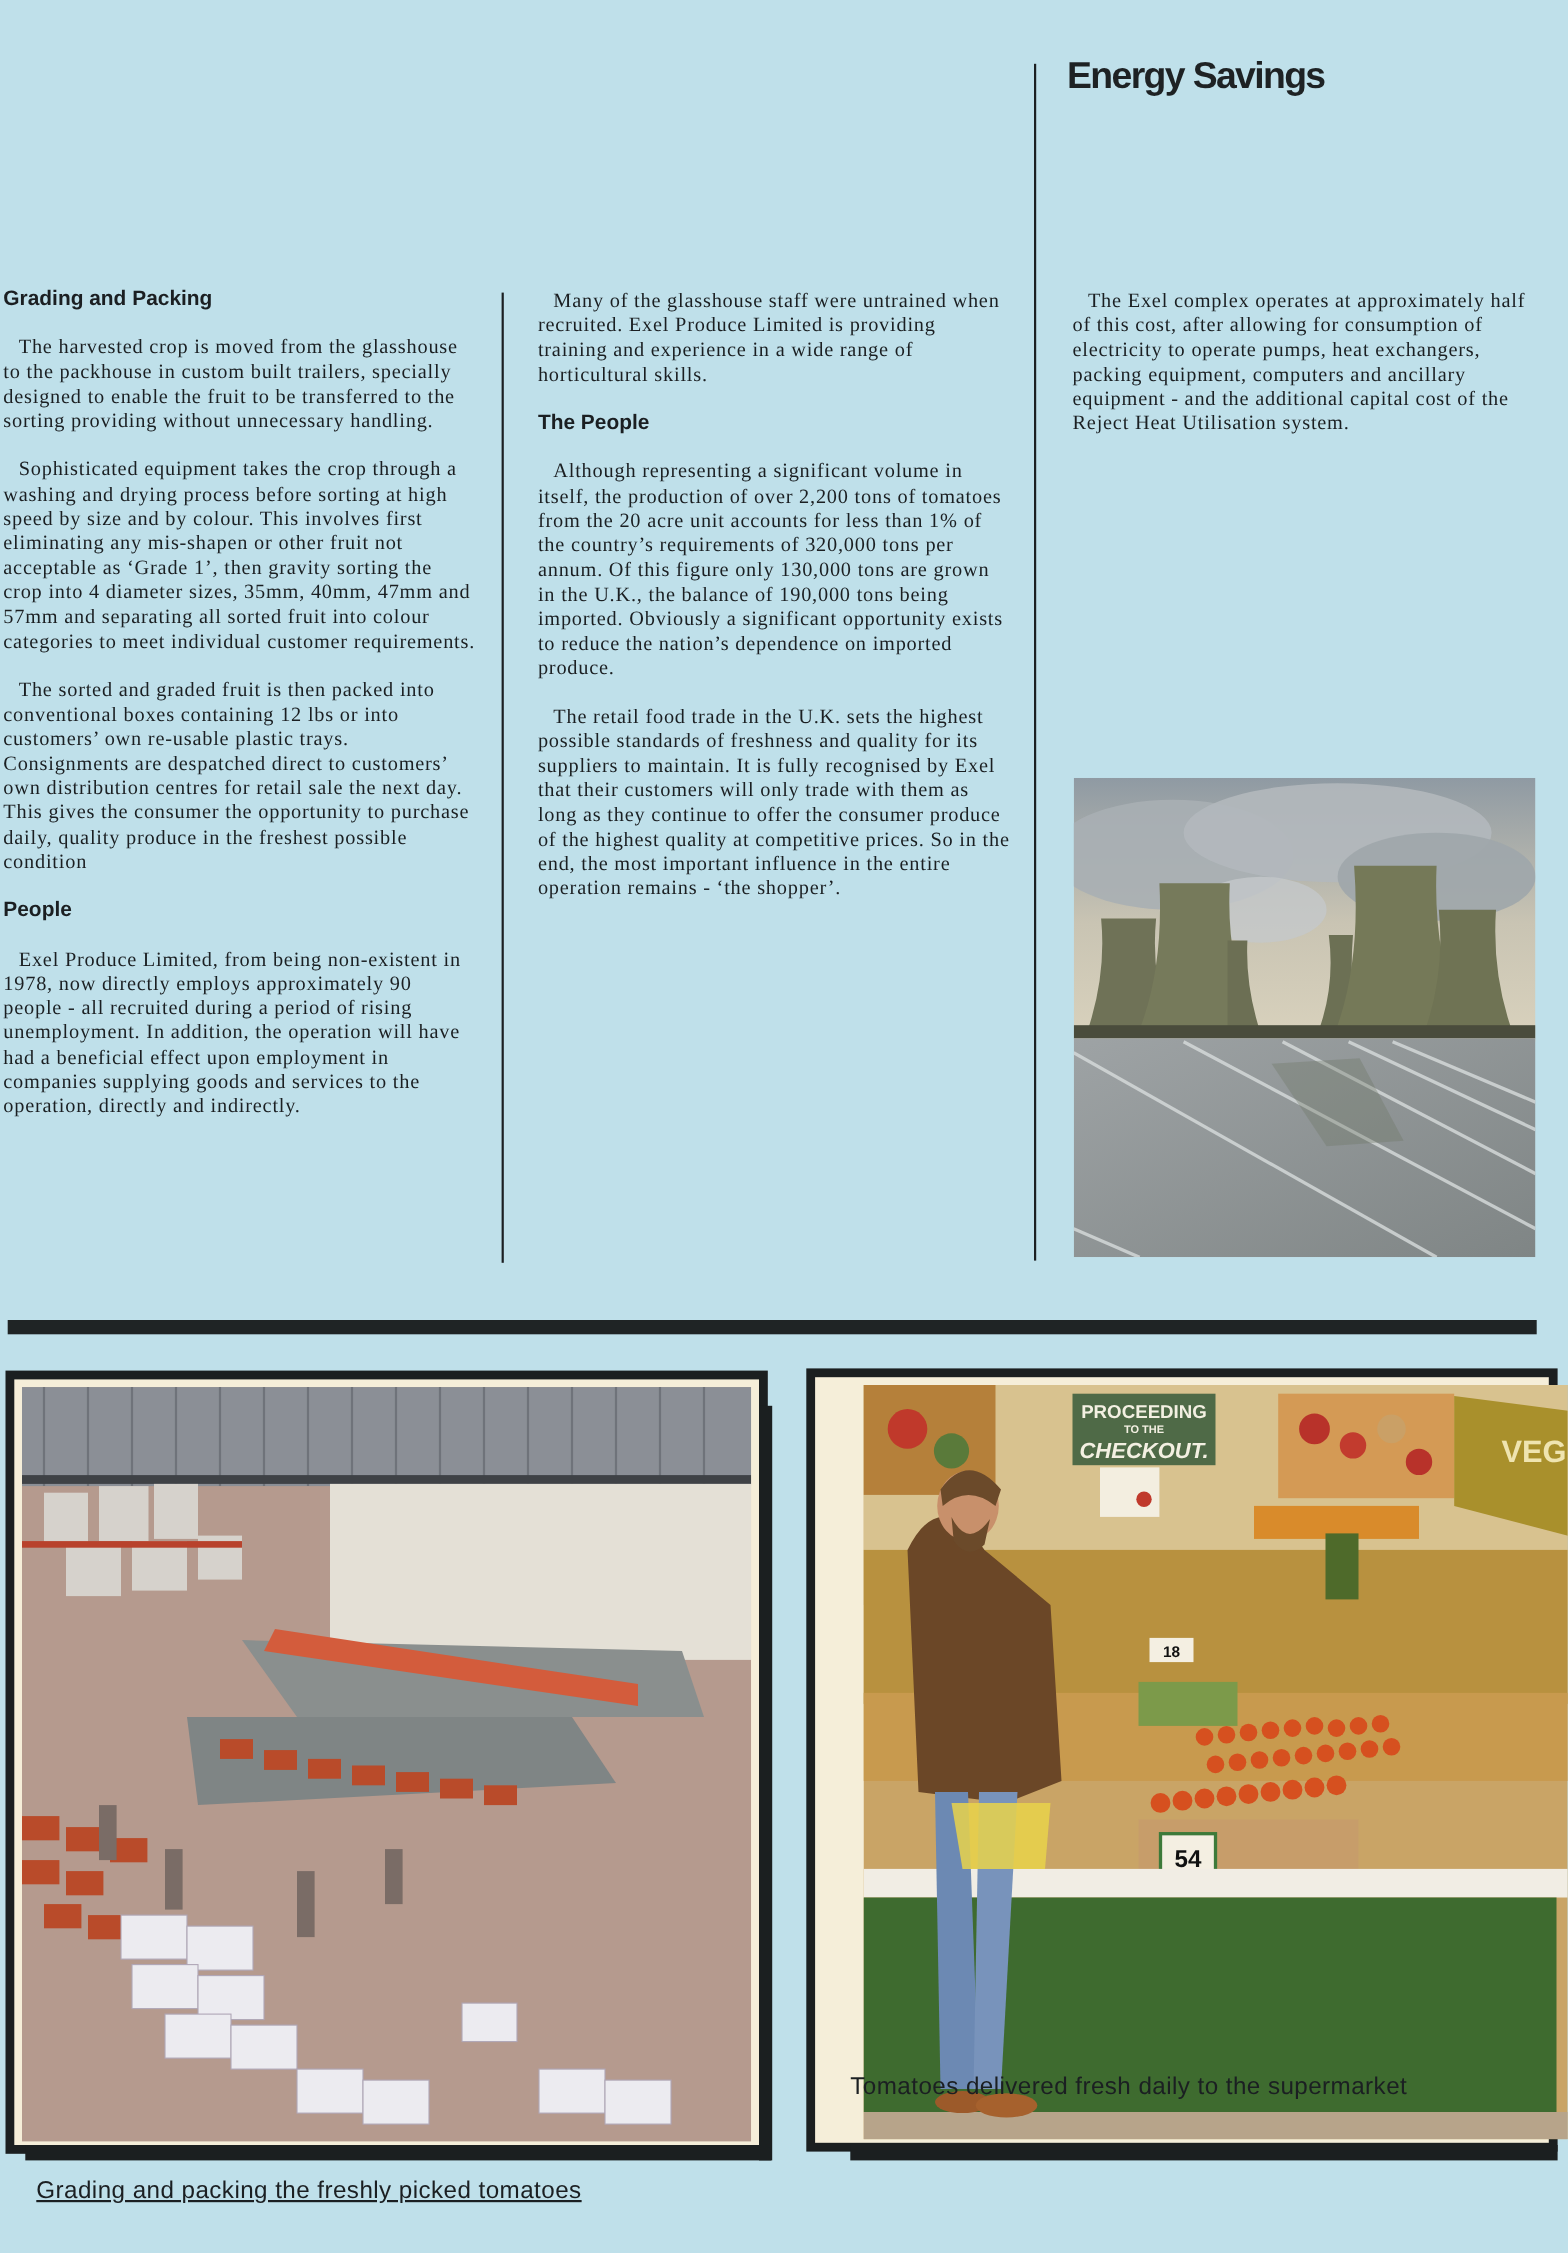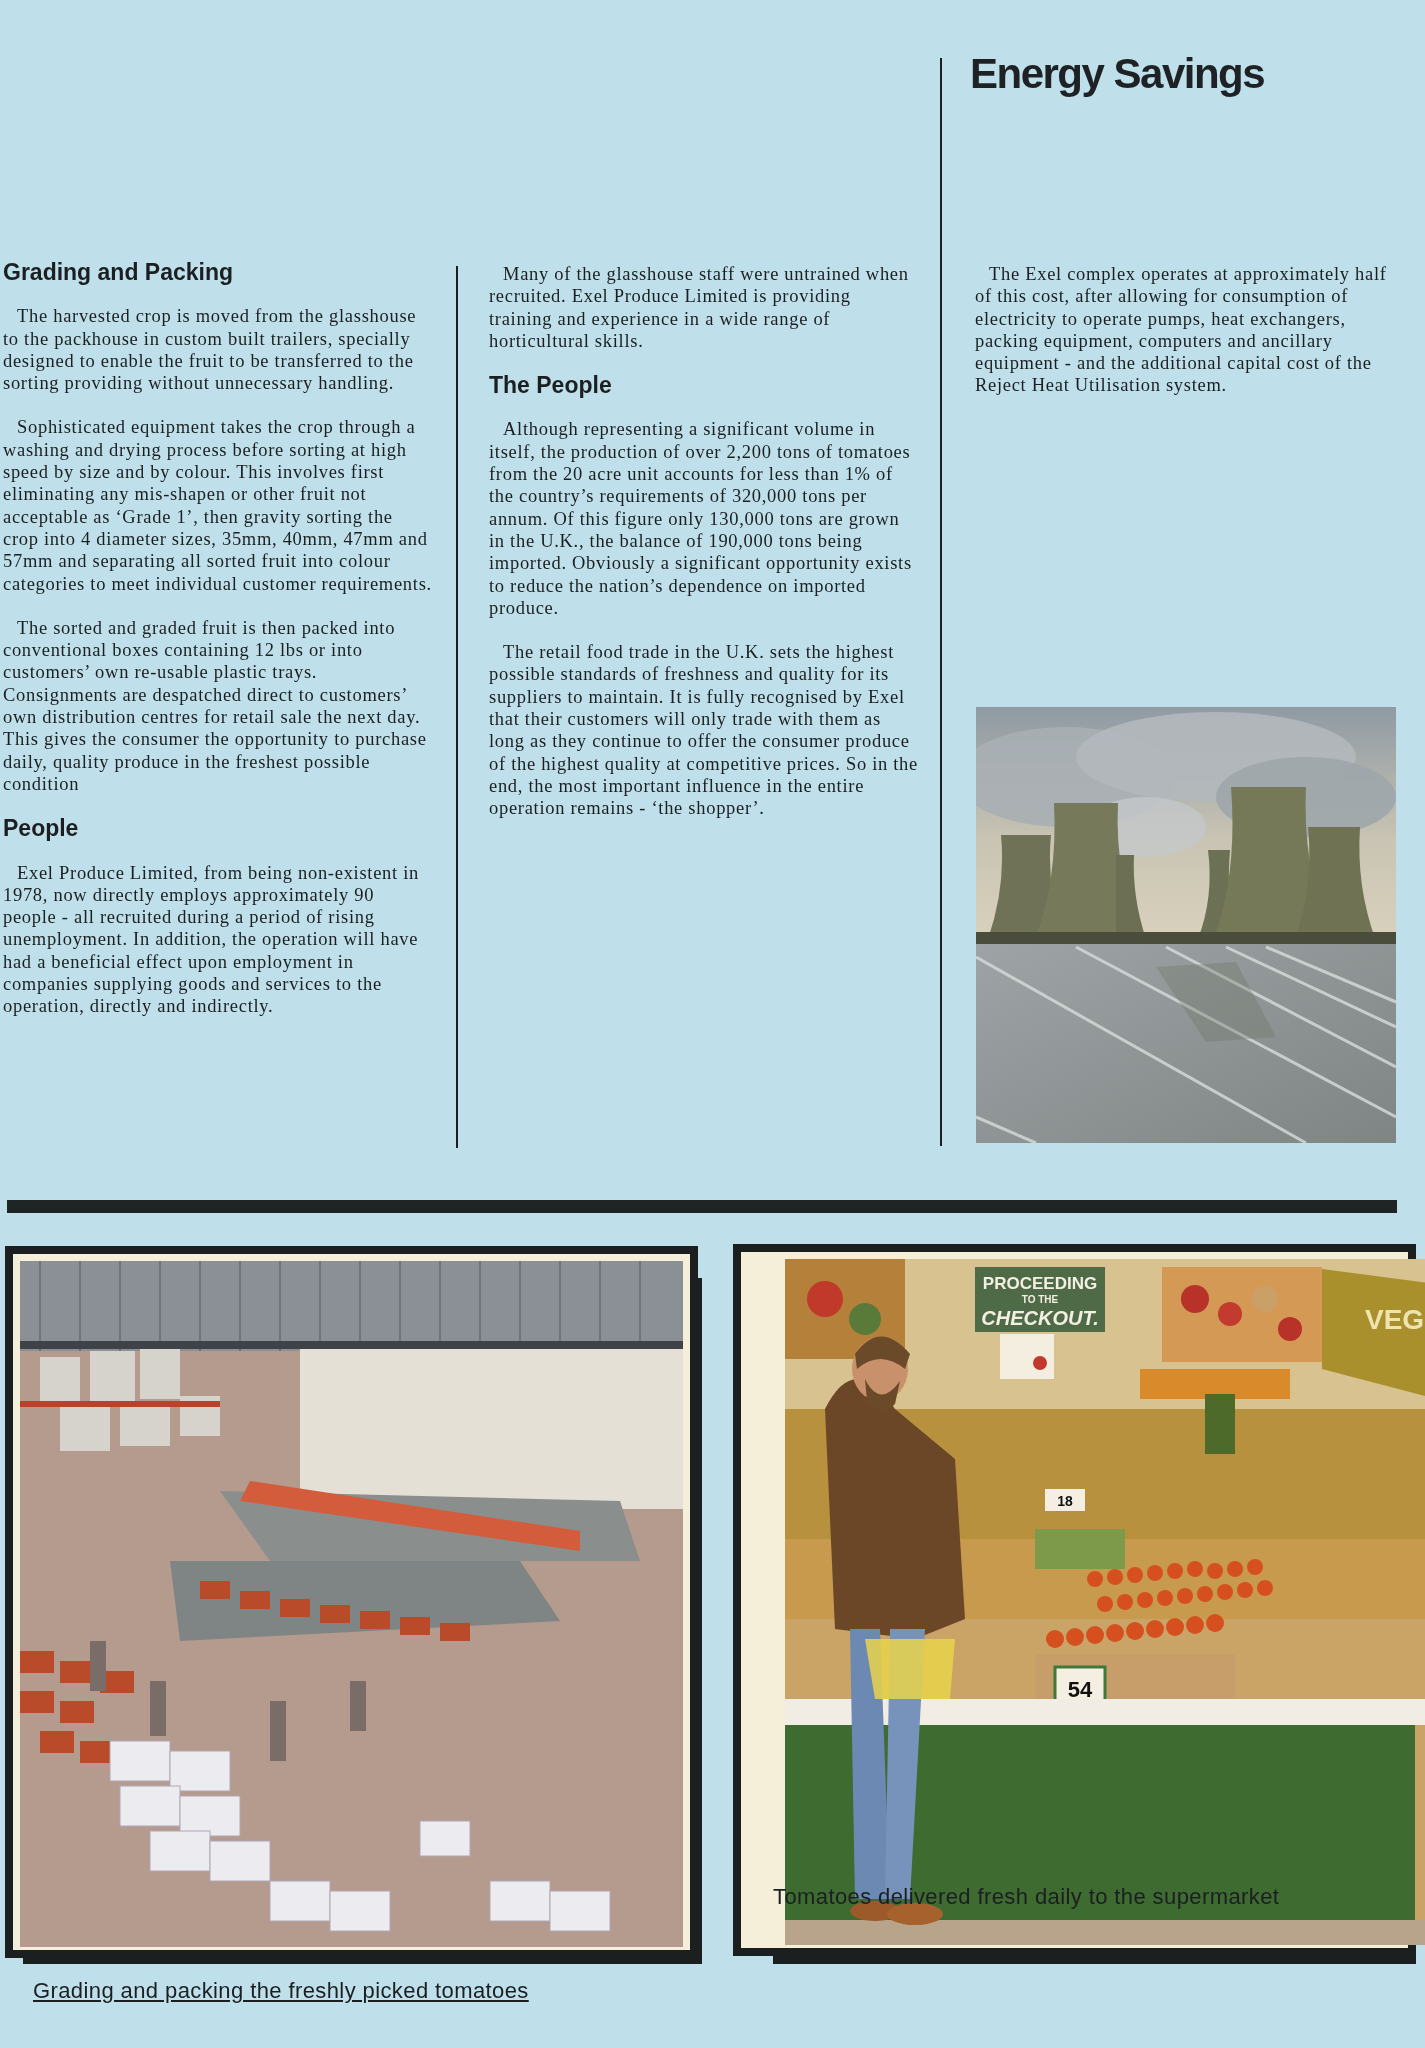--- a/index.html
+++ b/index.html
@@ -4,26 +4,26 @@
 <style>
   html, body { margin:0; padding:0; }
   body {
     width:1425px; height:2048px; position:relative; overflow:hidden;
     background:#bfe0ea;
     font-family:"Liberation Sans", sans-serif;
     color:#1b1f22;
   }
   .abs { position:absolute; }
   .title {
-    left:970px; top:50px; font-size:42px; font-weight:bold; letter-spacing:-1.5px;
+    left:970px; top:50px; font-size:34px; font-weight:bold; letter-spacing:-1.5px;
     color:#1e2224; margin:0;
   }
   .col { font-size:18.5px; line-height:22.3px; letter-spacing:0.7px; }
   .col p { margin:0 0 22px 0; text-indent:14px;font-family:Liberation Serif, serif; }
-  .col h3 { margin:0 0 22px 0; font-size:23px; font-weight:bold; letter-spacing:0; }
+  .col h3 { margin:0 0 22px 0; font-size:19px; font-weight:bold; letter-spacing:0; }
   .vrule { background:#1b1f22; width:2px; }
   .hbar { background:#1f2425; }
   .frame { background:#1b1f20; }
   .mat { background:#f5eed9; position:absolute; }
   .photo { position:absolute; overflow:hidden; }
   .caption { font-size:22px; letter-spacing:0.4px; color:#1b1f22; }
 </style>
 </head>
 <body>
 

